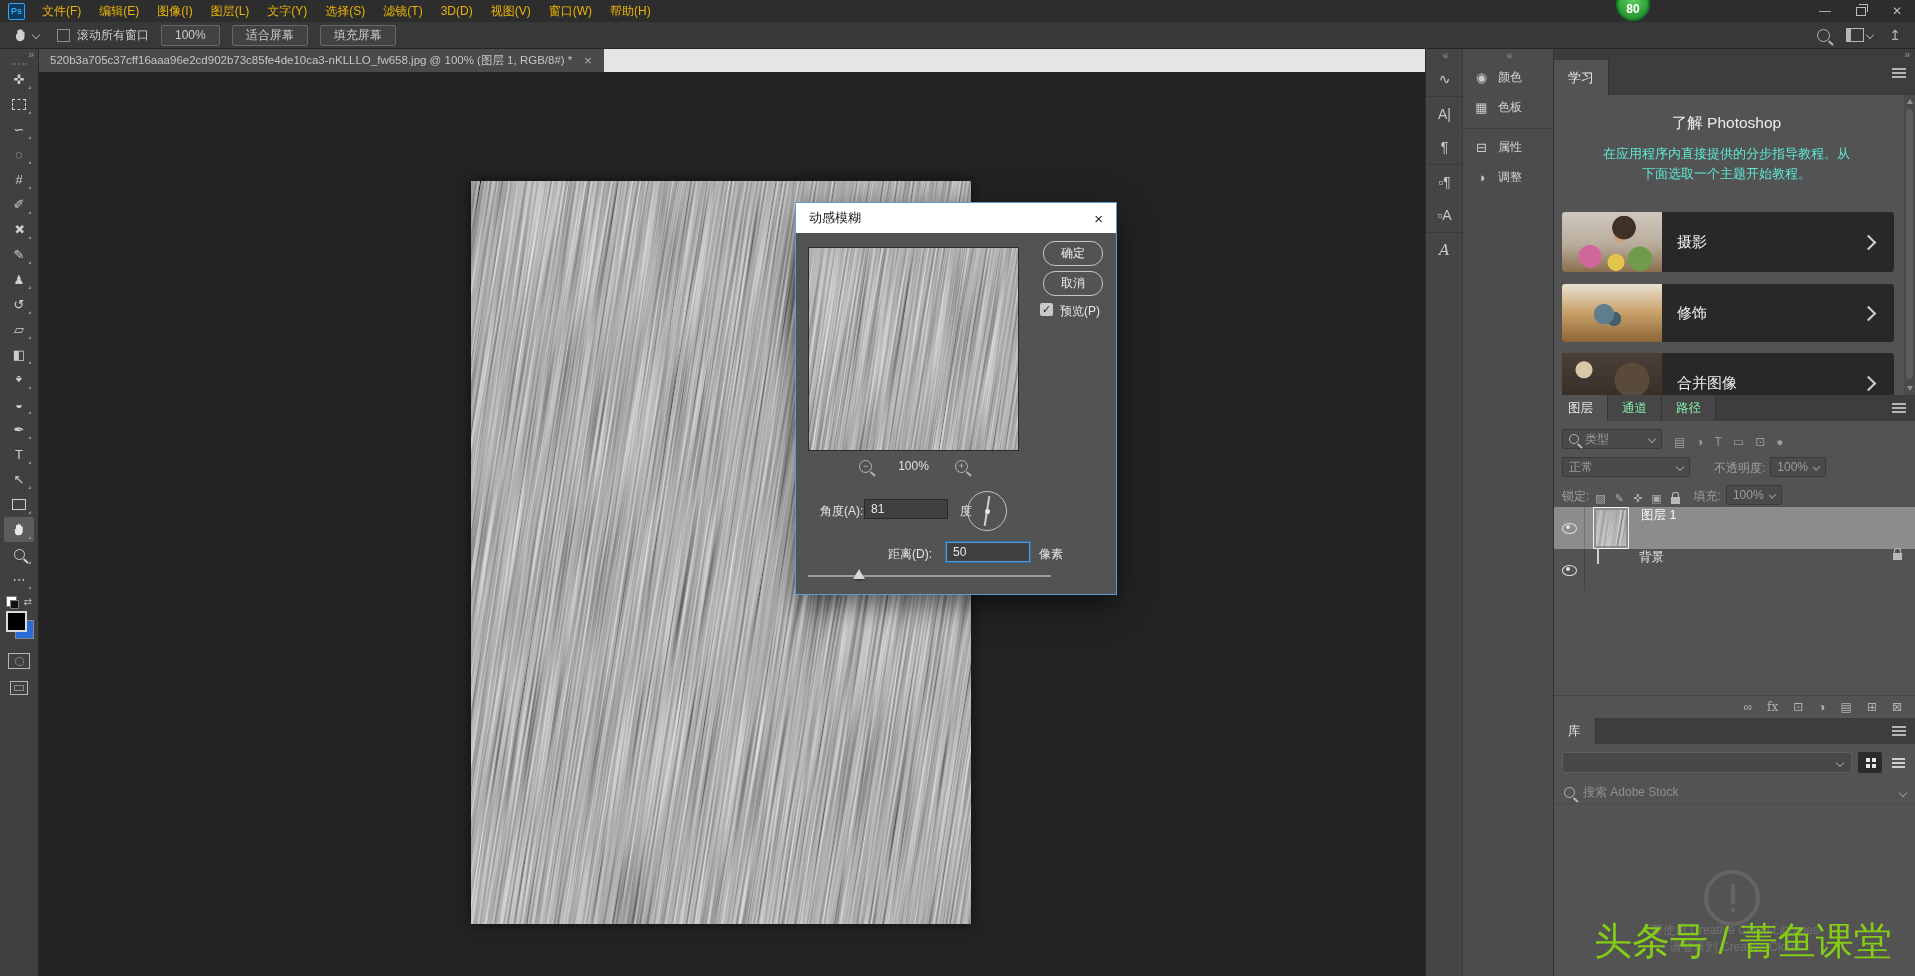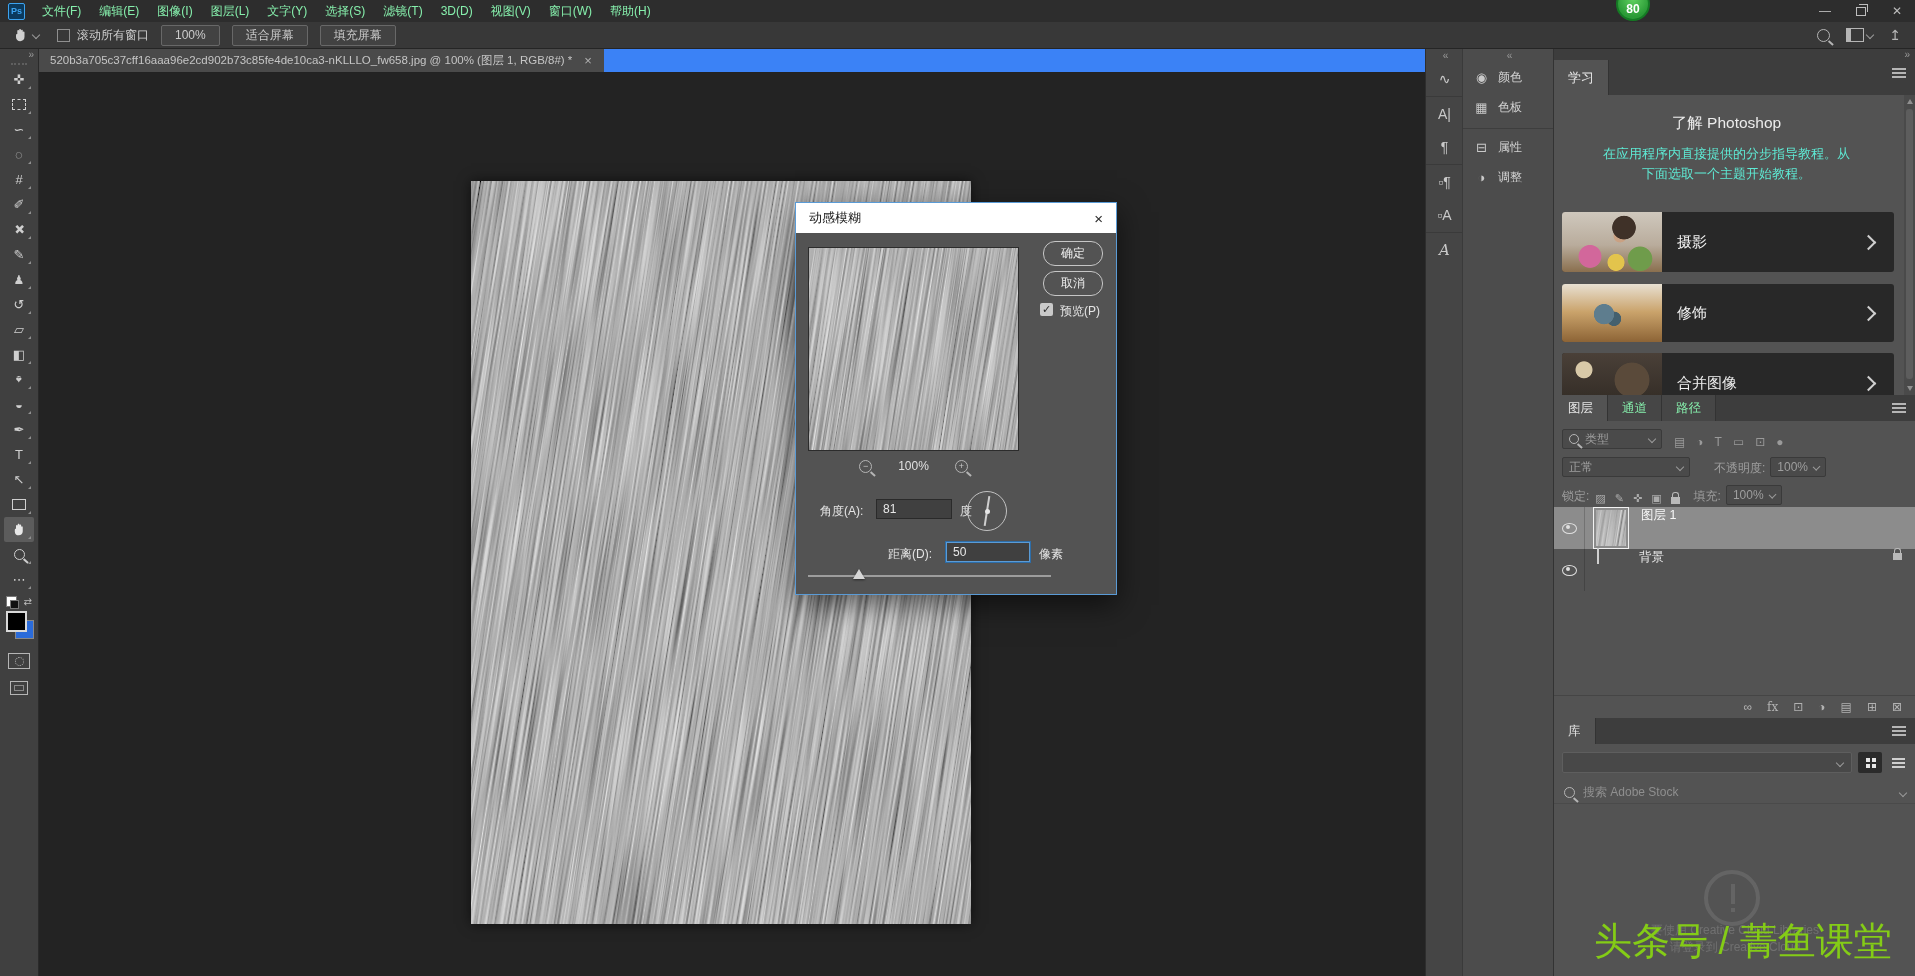--- a/index.html
+++ b/index.html
@@ -8,21 +8,21 @@
     background:#232323;color:#cfcfcf;
     font-family:"Liberation Sans","DejaVu Sans",sans-serif;font-size:12px;
     -webkit-font-smoothing:antialiased;
   }
   .abs{position:absolute}
   
   #menubar{position:absolute;left:0;top:0;width:1915px;height:22px;background:#2d2d2d;
     display:flex;align-items:center;padding-left:6px;z-index:50}
   #ps-logo{width:15px;height:15px;background:#0b3a5e;border:1px solid #3ca3f0;border-radius:2px;
     color:#3ca3f0;font-size:9px;font-weight:bold;display:flex;align-items:center;justify-content:center;margin:0 8px 0 2px}
-  .menu-item{padding:0 9px;color:#86efac;font-size:12px;line-height:22px;white-space:nowrap}
+  .menu-item{padding:0 9px;color:#eab308;font-size:12px;line-height:22px;white-space:nowrap}
   #badge80{position:absolute;left:1616px;top:-13px;width:34px;height:34px;border-radius:50%;
     background:radial-gradient(circle at 50% 35%,#5fd05f,#2a9a36 70%);border:2px solid #157a24;
     color:#fff;font-size:12px;font-weight:bold;display:flex;align-items:flex-end;justify-content:center;
     padding-bottom:3px;box-sizing:border-box;z-index:60}
   #wincontrols{position:absolute;right:0;top:0;height:22px;display:flex;z-index:60}
   .winbtn{width:36px;height:22px;display:flex;align-items:center;justify-content:center;color:#bdbdbd;font-size:12px}
   .restore-box{width:8px;height:7px;border:1px solid #bdbdbd;position:relative}
   .restore-box::before{content:"";position:absolute;top:-4px;left:2px;width:8px;height:7px;
     border:1px solid #bdbdbd;border-bottom:none;border-left:none}
   
@@ -36,21 +36,21 @@
   .opt-label{color:#cfcfcf}
   .opt-btn{height:19px;padding:0 13px;border:1px solid #686868;border-radius:2px;background:#424242;
     color:#cccccc;display:flex;align-items:center;margin-left:12px;font-size:12px}
   #opt-right{margin-left:auto;margin-right:14px;display:flex;align-items:center;gap:16px;color:#b5b5b5}
   .mag{width:11px;height:11px;border:1.5px solid #b5b5b5;border-radius:50%;position:relative;
     display:inline-flex;align-items:center;justify-content:center;font-size:9px;color:#c9c9c9;box-sizing:content-box}
   .mag::after{content:"";position:absolute;width:6px;height:1.5px;background:#b5b5b5;right:-5px;bottom:-3px;transform:rotate(42deg)}
   .ws-icon{width:16px;height:12px;border:1px solid #b5b5b5;position:relative;display:inline-block}
   .ws-icon::before{content:"";position:absolute;left:0;top:0;width:4px;height:100%;background:#b5b5b5}
   
-  #tabbar{position:absolute;left:38px;top:48px;width:1387px;height:24px;background:#3b82f6;
+  #tabbar{position:absolute;left:38px;top:48px;width:1387px;height:24px;background:#e5e5e5;
     border-bottom:1px solid #222;display:flex;z-index:5}
   #doctab{background:#4a4a4a;color:#c5c5c5;display:flex;align-items:center;padding:0 12px;gap:12px;
     font-size:11.5px;white-space:nowrap}
   #doctab .tab-close{color:#b0b0b0;font-size:13px}
   
   #toolbar{position:absolute;left:0;top:48px;width:38px;height:928px;background:#404040;
     border-right:1px solid #2a2a2a;display:flex;flex-direction:column;align-items:center;z-index:10}
   .tb-collapse{align-self:flex-end;padding:1px 6px 0 0;color:#9a9a9a;font-size:10px;letter-spacing:-2px}
   .grip{width:16px;border-top:2px dotted #5f5f5f;margin:3px 0 2px}
   .tool{width:30px;height:25px;display:flex;align-items:center;justify-content:center;position:relative;
@@ -420,21 +420,21 @@
         <rect x="-55" y="-55" width="320" height="315" filter="url(#texF)"></rect>
       </g>
     </svg>
   </div>
   <div id="dlg-zoomrow" data-name="preview-zoom-controls">
     <span class="mag" data-name="zoom-out-icon">−</span>
     <span data-name="preview-zoom-level">100%</span>
     <span class="mag" data-name="zoom-in-icon">+</span>
   </div>
   <span class="dlg-label" style="left:24px;top:300px" data-name="angle-label">角度(A):</span>
-  <input class="dlg-input" style="left: 80px; top: 296px; width: 76px;" data-name="angle-input" value="81">
+  <input class="dlg-input" style="left: 68px; top: 296px; width: 84px;" data-name="angle-input" value="81">
   <span class="dlg-label" style="left:164px;top:300px" data-name="angle-unit-label">度</span>
   <div id="dlg-dial" data-name="angle-dial">
     <span id="dlg-needle" data-name="angle-needle"></span>
     <span id="dlg-dial-dot" data-name="angle-dial-center"></span>
   </div>
   <span class="dlg-label" style="left:92px;top:343px" data-name="distance-label">距离(D):</span>
   <input class="dlg-input" style="left: 150px; top: 339px; width: 84px; border: 1px solid rgb(91, 155, 213); box-shadow: rgb(45, 109, 168) 0px 0px 0px 1px;" data-name="distance-input" value="50">
   <span class="dlg-label" style="left:243px;top:343px" data-name="distance-unit-label">像素</span>
   <div id="dlg-slider-track" data-name="distance-slider-track"></div>
   <div id="dlg-slider-thumb" data-name="distance-slider-thumb"></div>

